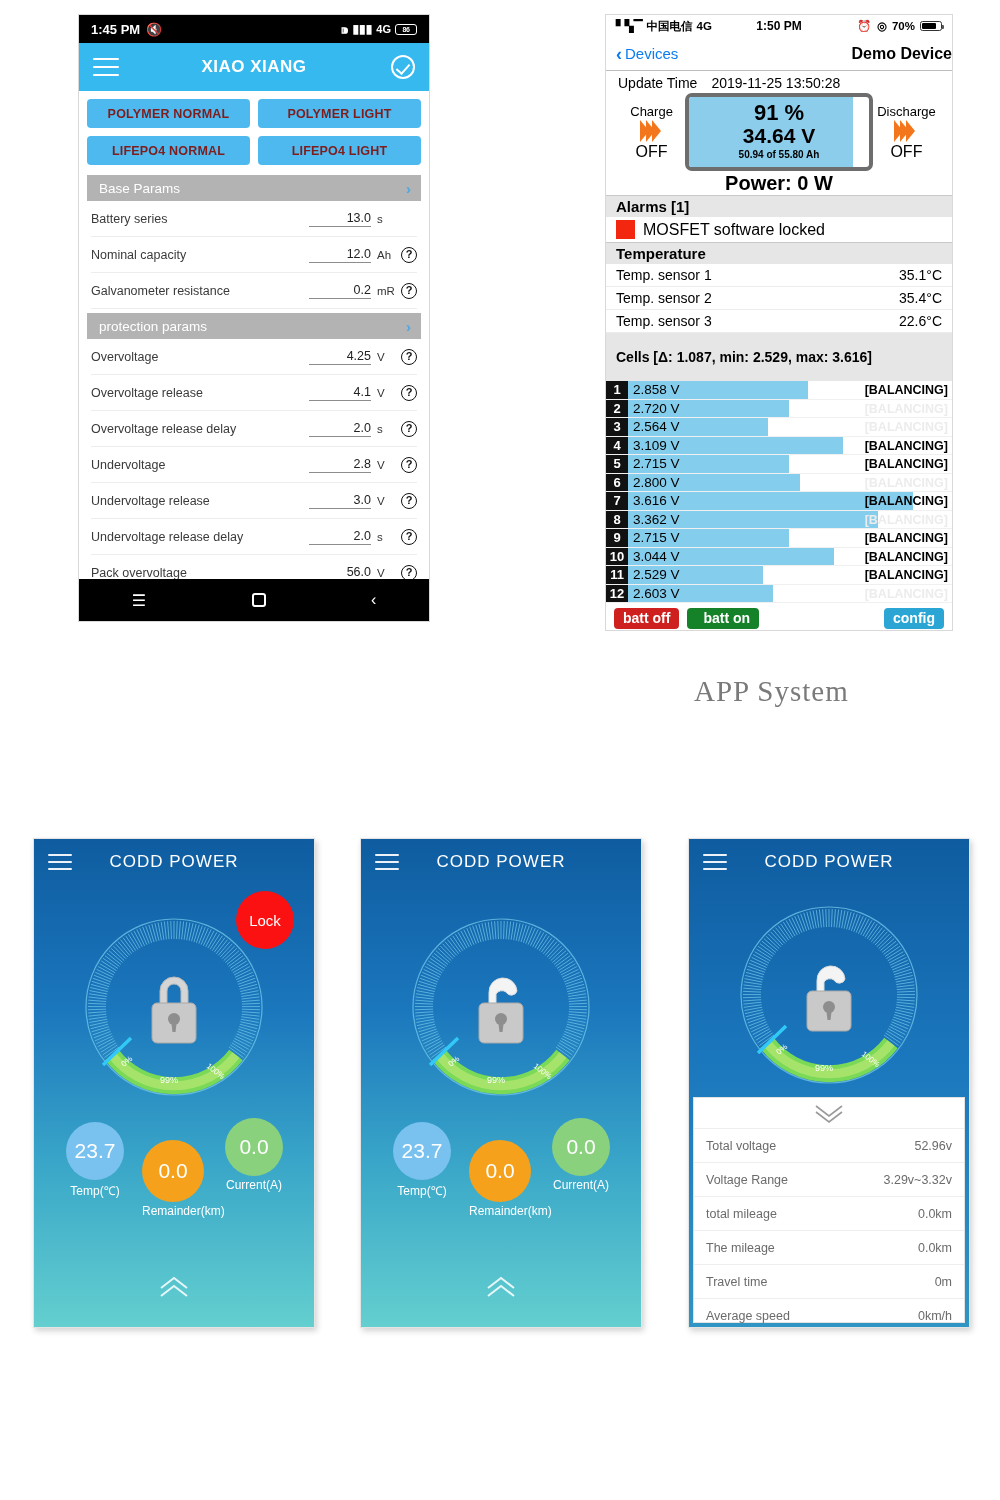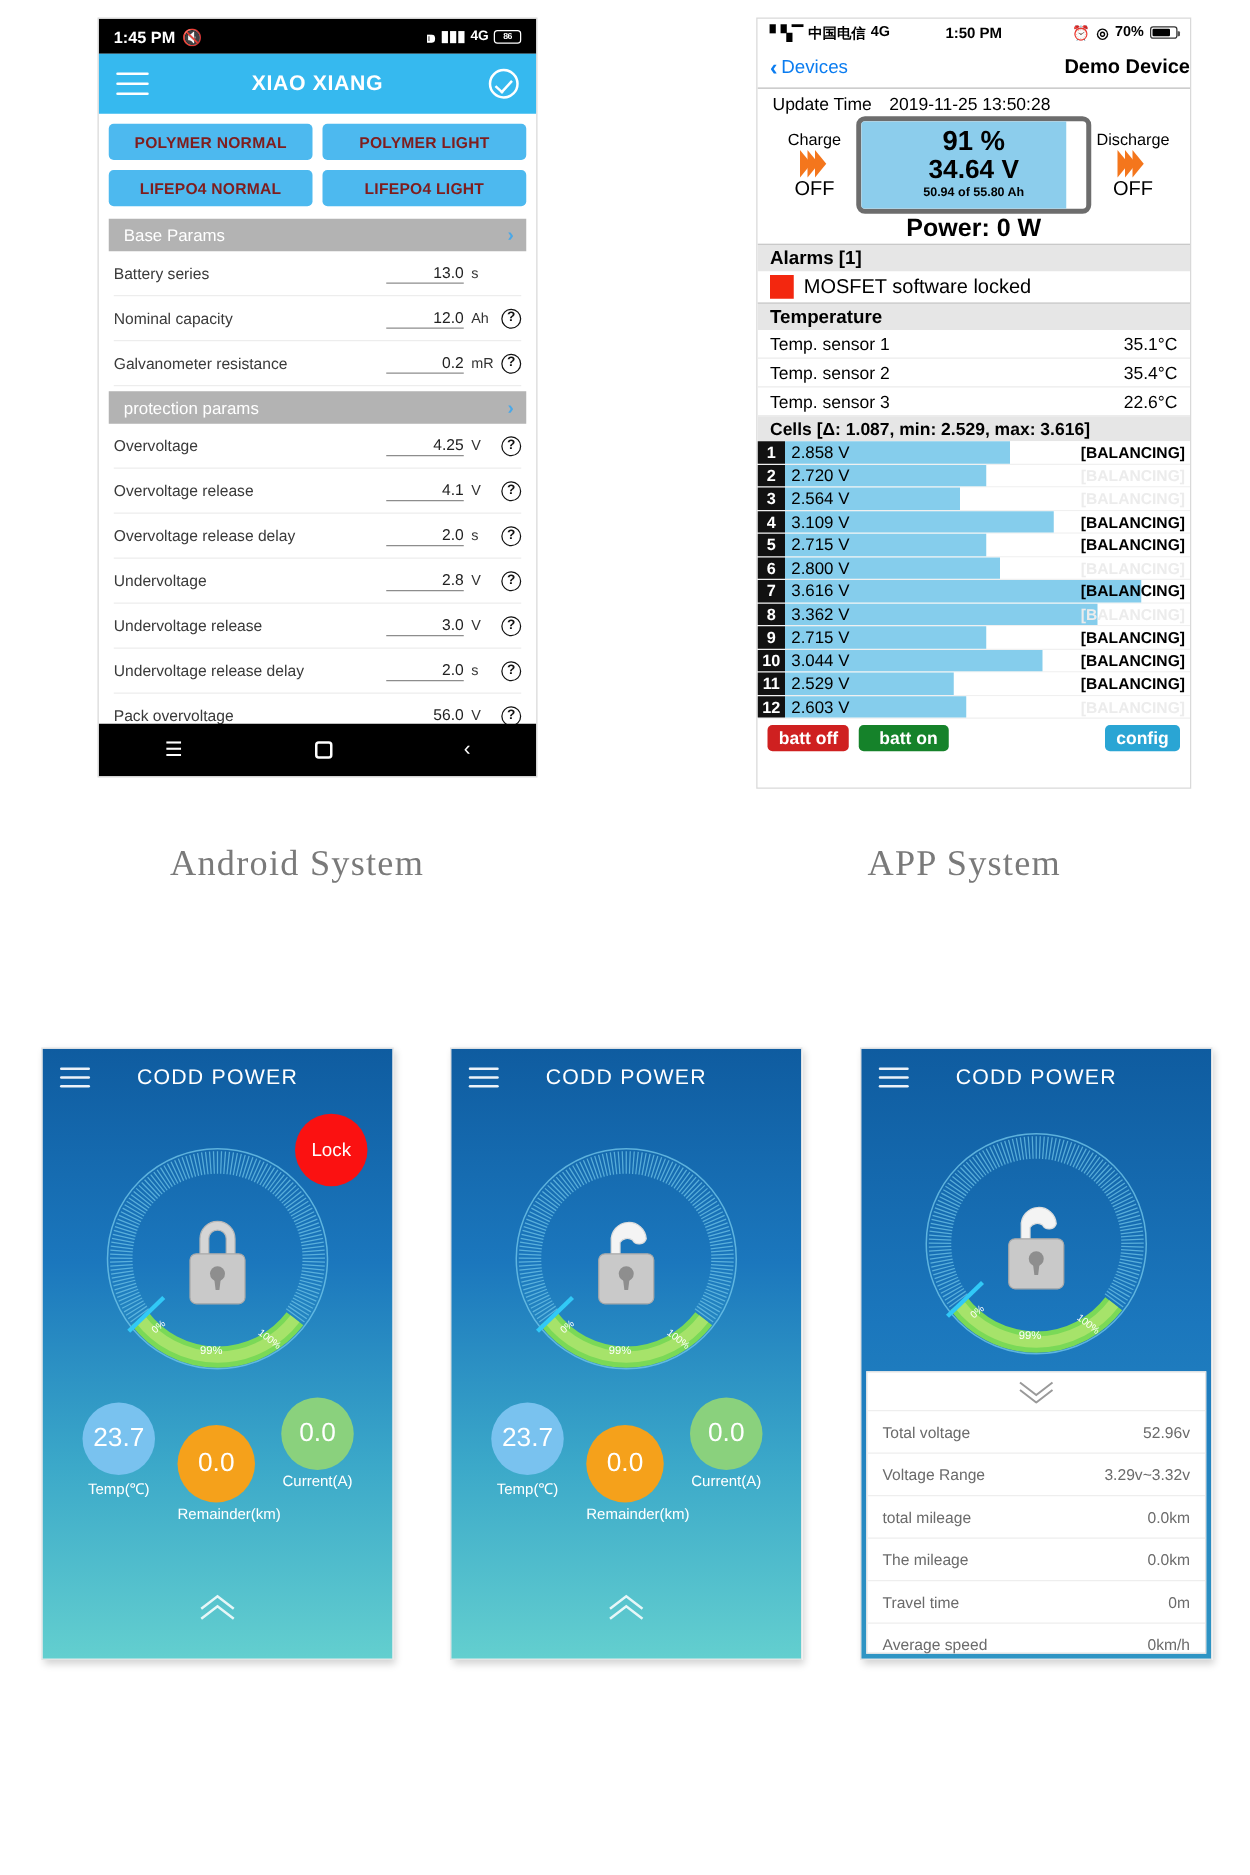--- a/index.html
+++ b/index.html
@@ -146,21 +146,21 @@
   .batt-pct { font-size: 22px; font-weight: 700; }
   .batt-v { font-size: 21px; font-weight: 700; margin-top: -2px; }
   .batt-ah { font-size: 10px; font-weight: 700; margin-top: 1px; }
   .power-line { text-align: center; font-size: 20px; font-weight: 700; margin-top: 1px; }
 
   .ios-sec { background: #e6e6e6; padding: 2px 10px; font-size: 15px; font-weight: 600; border-top: 1px solid #c9c9c9; }
   .alarm-row { display: flex; align-items: center; gap: 8px; padding: 3px 10px; font-size: 16px; }
   .alarm-sw { width: 19px; height: 19px; background: #f3270f; }
   .temp-row { display: flex; justify-content: space-between; padding: 3px 10px; font-size: 14px; border-bottom: 1px solid #ececec; }
 
-  .cells-head { background: #e6e6e6; padding: 2px 10px; font-size: 14px; font-weight: 600; }
+  .cells-head { background: #e6e6e6; padding: 16px 10px; font-size: 14px; font-weight: 600; }
   .cell-row { display: flex; align-items: center; height: 18.5px; position: relative; background: #fff; border-bottom: 1px solid #f0f0f0; }
   .cell-idx { width: 22px; background: #111; color: #fff; font-size: 13px; font-weight: 700; text-align: center; height: 100%; line-height: 18.5px; }
   .cell-body { flex: 1; position: relative; height: 100%; }
   .cell-bar { position: absolute; left: 0; top: 0; bottom: 0; background: #85cdec; }
   .cell-v { position: absolute; left: 5px; top: 0; line-height: 18.5px; font-size: 13.5px; z-index: 2; }
   .cell-bal { position: absolute; right: 4px; top: 0; line-height: 18.5px; font-size: 12.5px; font-weight: 700; z-index: 2; }
   .cell-bal.on { color: #000; }
   .cell-bal.off { color: #ececec; }
 
   .ios-btns { display: flex; align-items: center; gap: 8px; padding: 5px 8px 6px; }
@@ -526,21 +526,20 @@
         </div>
       </div>
 
     <div class="ios-btns">
       <div class="ibtn red">batt off</div>
       <div class="ibtn green">batt on</div>
       <div class="ibtn blue">config</div>
     </div>
   </div>
 
-  <div class="cap-serif" style="left:136px; top:675px;">Android System</div>
   <div class="cap-serif" style="left:694px; top:675px;">APP System</div>
 </div>
 
 <div class="bot-row">
 
   <div class="cp-phone p1">
     <div class="cp-bar">
       <div class="cp-ham">
           <span></span>
           <span></span>

